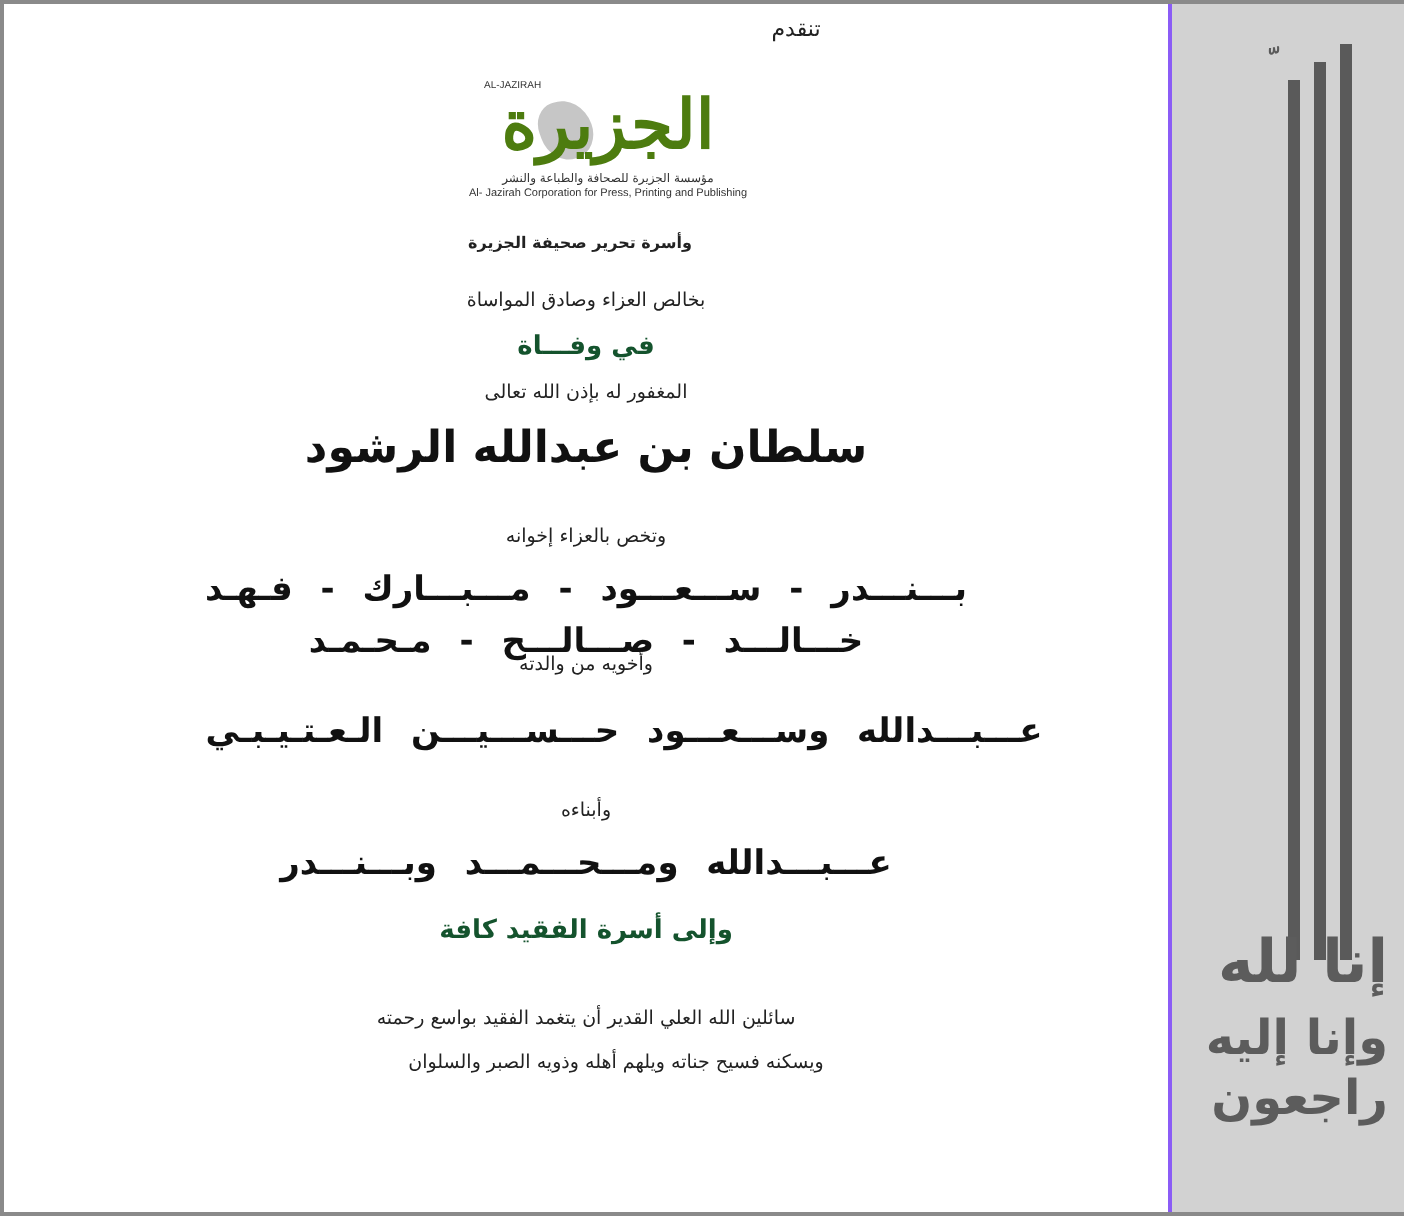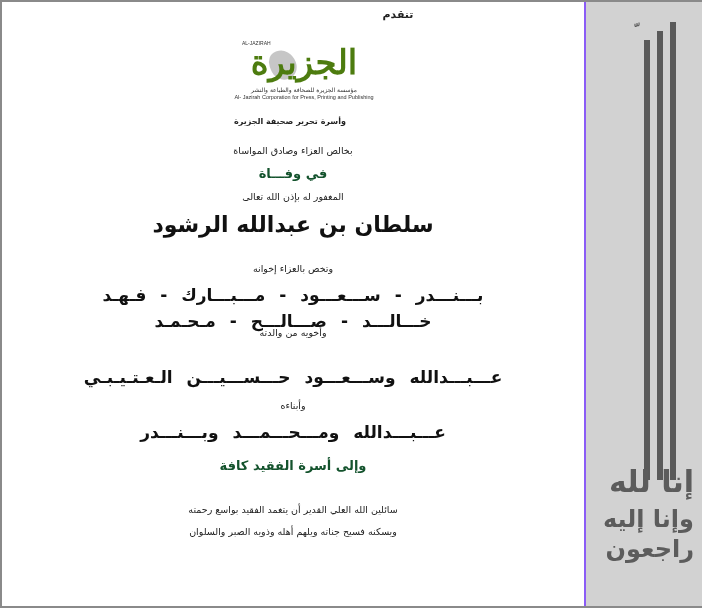--- a/index.html
+++ b/index.html
@@ -21,21 +21,21 @@
       position: absolute; left: 2px; top: 2px; width: 582px; height: 604px;
       direction: rtl; text-align: center;
     }
     .side {
       position: absolute; left: 584px; top: 2px; width: 118px; height: 604px;
       background: #d2d2d2;
       border-left: 2px solid #8b5cf6;
       overflow: hidden;
     }
     .line { position: absolute; left: 0; width: 100%; text-align: center; direction: rtl; white-space: nowrap; }
-    .present { top: 6px; font-size: 11px; font-weight: bold; color: #222; left: 105px; }
+    .present { top: 6px; font-size: 11px; font-weight: normal; color: #222; left: 105px; }
     .logo-wrap { position: absolute; top: 26px; left: 232px; width: 140px; height: 95px; }
     .logo-main { position: absolute; top: 14px; right: 0; width: 140px; text-align: center; direction: rtl;
       font-family: "DejaVu Serif", serif; font-weight: bold; font-size: 34px; color: #4d7c0f; letter-spacing: -1px; }
     .logo-latin { position: absolute; top: 12px; left: 8px; font-size: 5px; color: #333; font-family: "Liberation Sans", sans-serif; }
     .logo-map { position: absolute; top: 22px; left: 36px; width: 26px; height: 30px; background: #bcbcbc; border-radius: 40% 55% 45% 50%; transform: rotate(-20deg); opacity: .85; }
     .logo-sub1 { position: absolute; top: 58px; left: 0; width: 140px; text-align: center; font-size: 6px; color: #333; direction: rtl; }
     .logo-sub2 { position: absolute; top: 66px; left: 0; width: 140px; text-align: center; font-size: 5.5px; color: #333; font-family: "Liberation Sans", sans-serif; }
     .logo-sub3 { position: absolute; top: 89px; left: 0; width: 140px; text-align: left; font-size: 8px; font-weight: bold; color: #222; direction: rtl; }
     .small { font-size: 9.5px; color: #222; }
     .medium-b { font-size: 13px; font-weight: bold; color: #14532d; }
@@ -64,29 +64,29 @@
   <div class="line small" style="top:143px;">بخالص العزاء وصادق المواساة</div>
   <div class="line medium-b" style="top:164px;">في وفـــاة</div>
   <div class="line small" style="top:189px;">المغفور له بإذن الله تعالى</div>
   <div class="line big" style="top:210px;">سلطان بن عبدالله الرشود</div>
 
   <div class="line small" style="top:261px;">وتخص بالعزاء إخوانه</div>
   <div class="line names" style="top:283px;">بـــنـــدر - ســـعـــود - مـــبـــارك - فـهـد</div>
   <div class="line names" style="top:309px;">خـــالـــد - صـــالـــح - مـحـمـد</div>
 
   <div class="line small" style="top:325px;">وأخويه من والدته</div>
-  <div class="line names" style="top:365px;">عـــبـــدالله وســـعـــود حـــســـيـــن الـعـتـيـبـي</div>
+  <div class="line names" style="top:354px;padding-left:19px;">عـــبـــدالله وســـعـــود حـــســـيـــن الـعـتـيـبـي</div>
 
   <div class="line small" style="top:398px;">وأبناءه</div>
   <div class="line names" style="top:420px;">عـــبـــدالله ومـــحـــمـــد وبـــنـــدر</div>
 
   <div class="line medium-b" style="top:456px;">وإلى أسرة الفقيد كافة</div>
 
   <div class="line small" style="top:502px;">سائلين الله العلي القدير أن يتغمد الفقيد بواسع رحمته</div>
-  <div class="line small" style="top:524px;">ويسكنه فسيح جناته ويلهم أهله وذويه الصبر والسلوان</div>
+  <div class="line small" style="top:524px;margin-left:15px;">ويسكنه فسيح جناته ويلهم أهله وذويه الصبر والسلوان</div>
 </div>
 
 <div class="side">
   <div style="position:absolute; top:20px; left:47px; font-size:16px; font-weight:bold; color:#5a5a5a;">ّ</div>
   <div class="stripe" style="left:58px; top:38px; height:440px;"></div>
   <div class="stripe" style="left:71px; top:29px; height:449px;"></div>
   <div class="stripe" style="left:84px; top:20px; height:458px;"></div>
   <div class="side-text" style="top:462px; font-size:30px;">إنا لله</div>
   <div class="side-text" style="top:503px; font-size:24px;">وإنا إليه</div>
   <div class="side-text" style="top:533px; font-size:24px;">راجعون</div>

